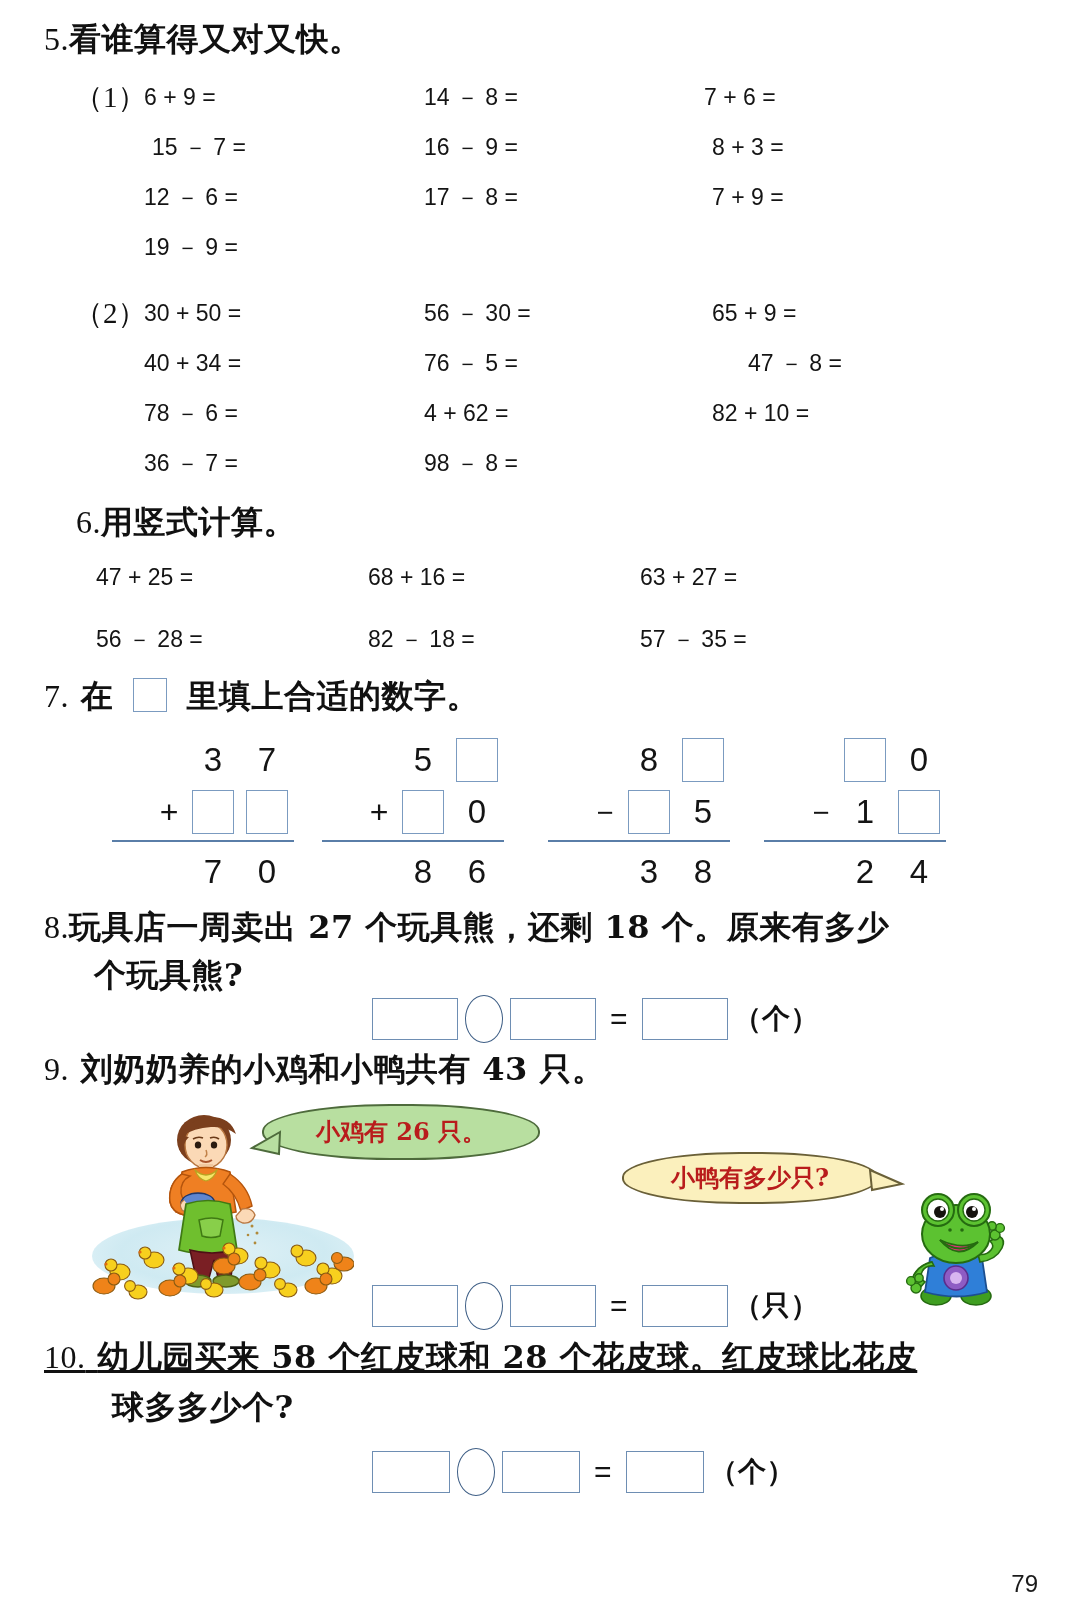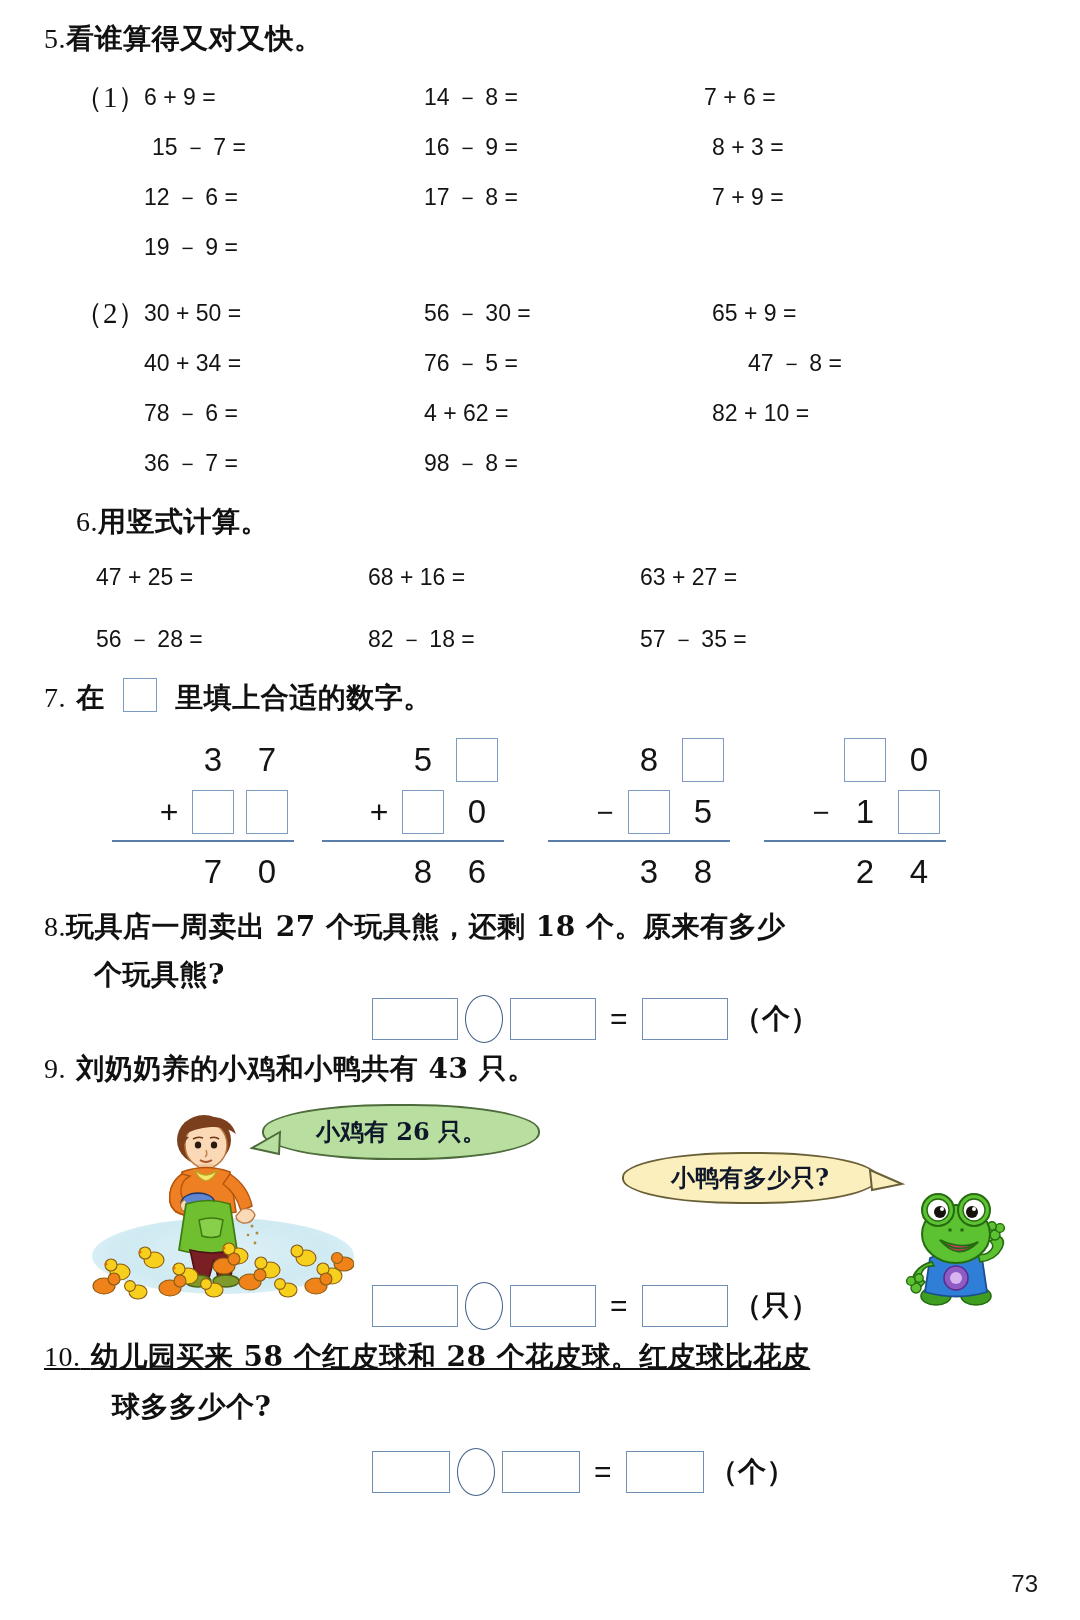--- a/index.html
+++ b/index.html
@@ -28,21 +28,21 @@
     font-weight: 600;
     letter-spacing: 0.5px;
   }
   .num {
     font-family: "Liberation Sans", "DejaVu Sans", sans-serif;
     font-weight: 400;
   }
 
   .section-head {
     position: absolute;
-    font-size: 28px;
+    font-size: 32px;
     line-height: 34px;
     white-space: nowrap;
   }
   .section-head .idx {
     font-family: "Liberation Serif", serif;
     font-weight: 400;
   }
 
   
   .expr-grid {
@@ -169,21 +169,21 @@
   
   .bubble {
     position: absolute;
     box-sizing: border-box;
     display: flex;
     align-items: center;
     justify-content: center;
     font-family: "DejaVu Serif", serif;
     font-weight: 600;
     font-size: 24px;
-    color: #0f172a;
+    color: #b91c1c;
     border: 2px solid #5e5e4a;
     white-space: nowrap;
   }
   .bubble.green {
     background: #b8dfa0;
     border-color: #4e6b3c;
     border-radius: 46% 46% 46% 46% / 48% 48% 48% 48%;
   }
   .bubble.yellow {
     background: #fbf0bd;
@@ -556,15 +556,15 @@
 
   <div class="ansrow" style="left:372px; top:1448px;">
     <span class="abox sm"></span>
     <span class="acirc"></span>
     <span class="abox sm"></span>
     <span class="aeq">=</span>
     <span class="abox sm"></span>
     <span class="aunit cn">（个）</span>
   </div>
 
-  <div class="pagenum">73</div>
+  <div class="pagenum">79</div>
 
 </div>
 
 </body></html>

